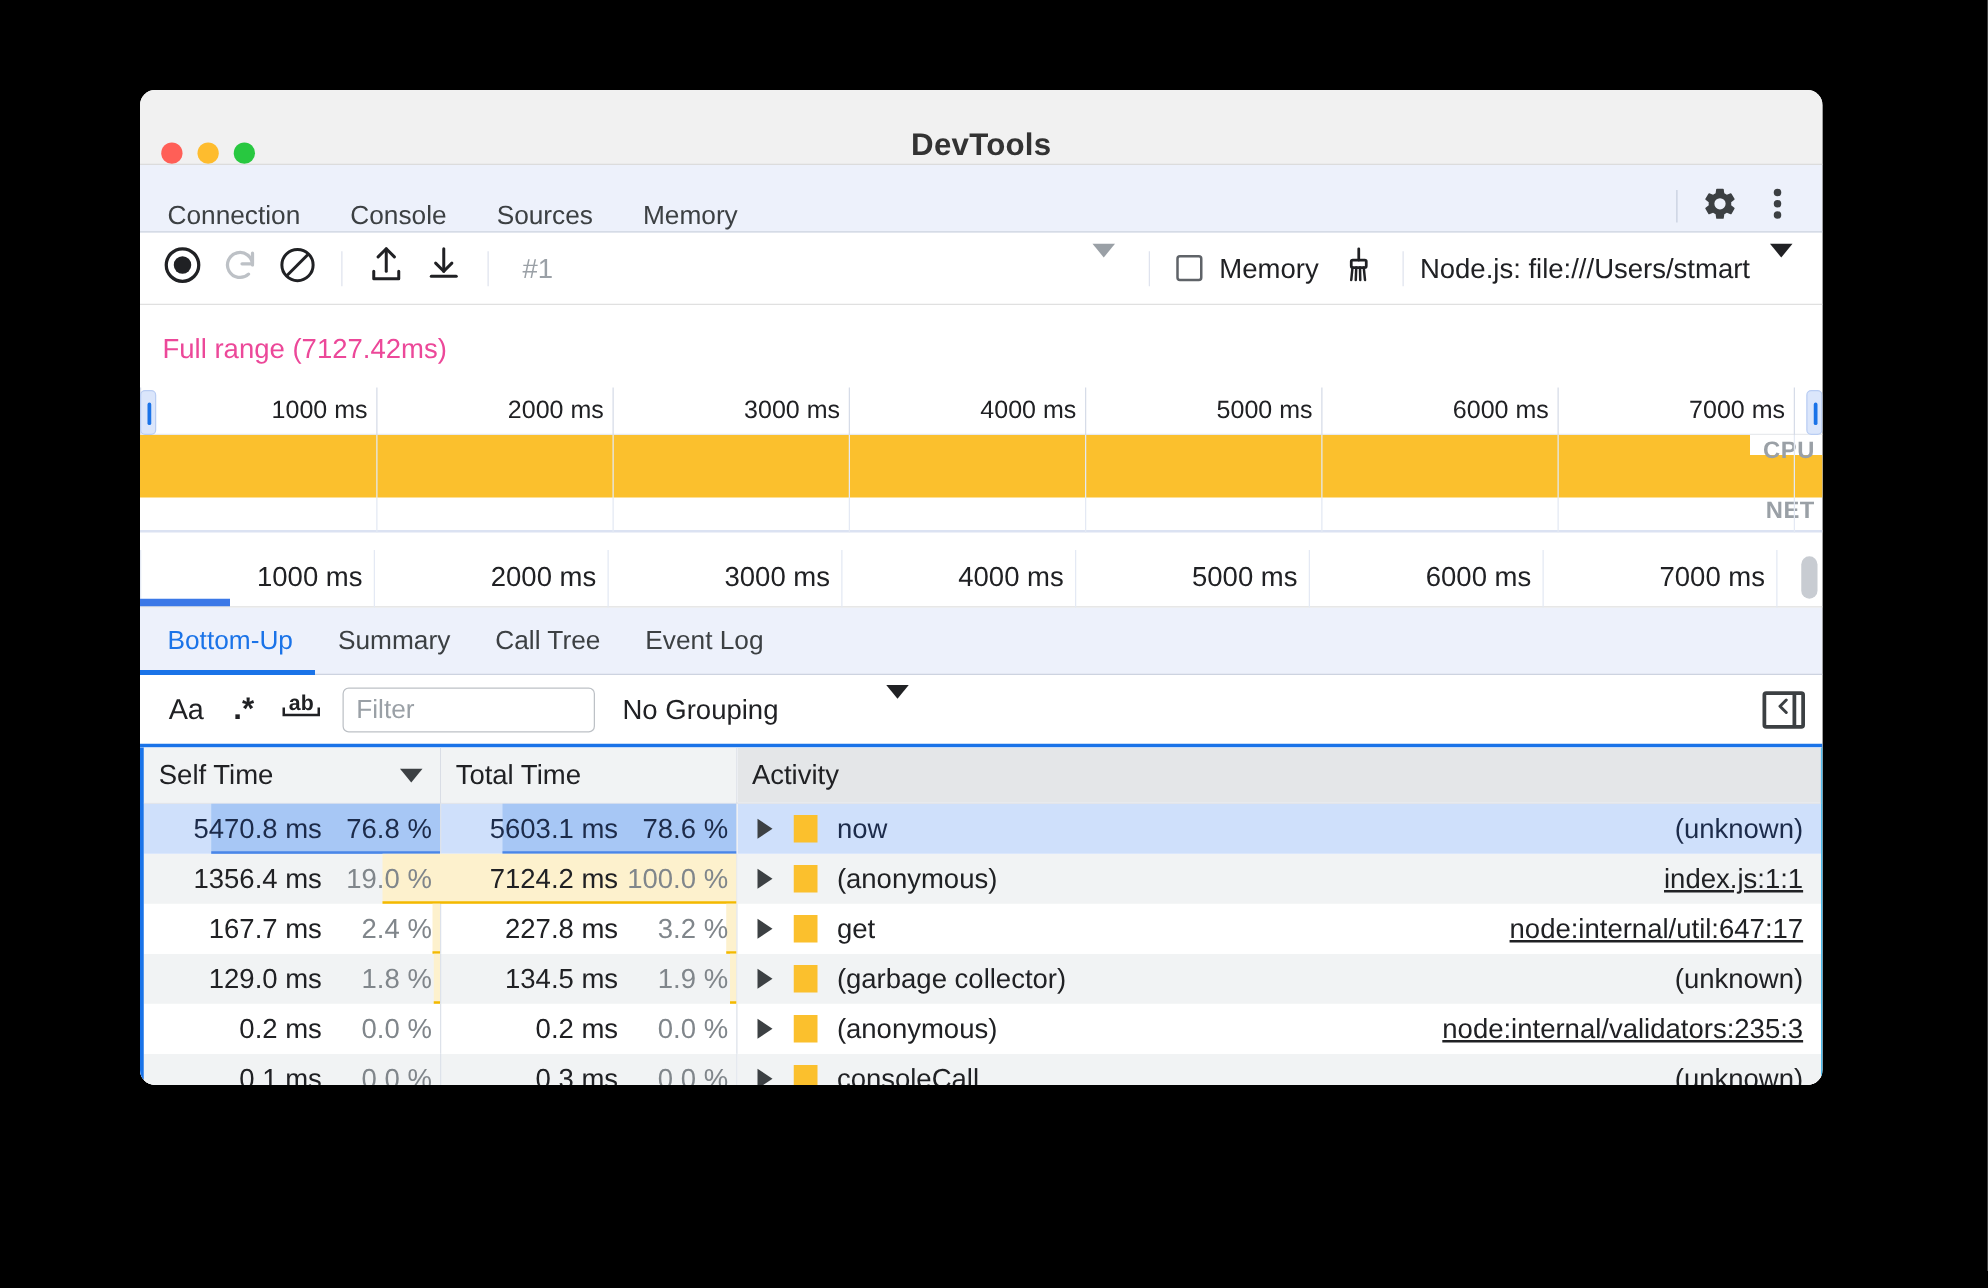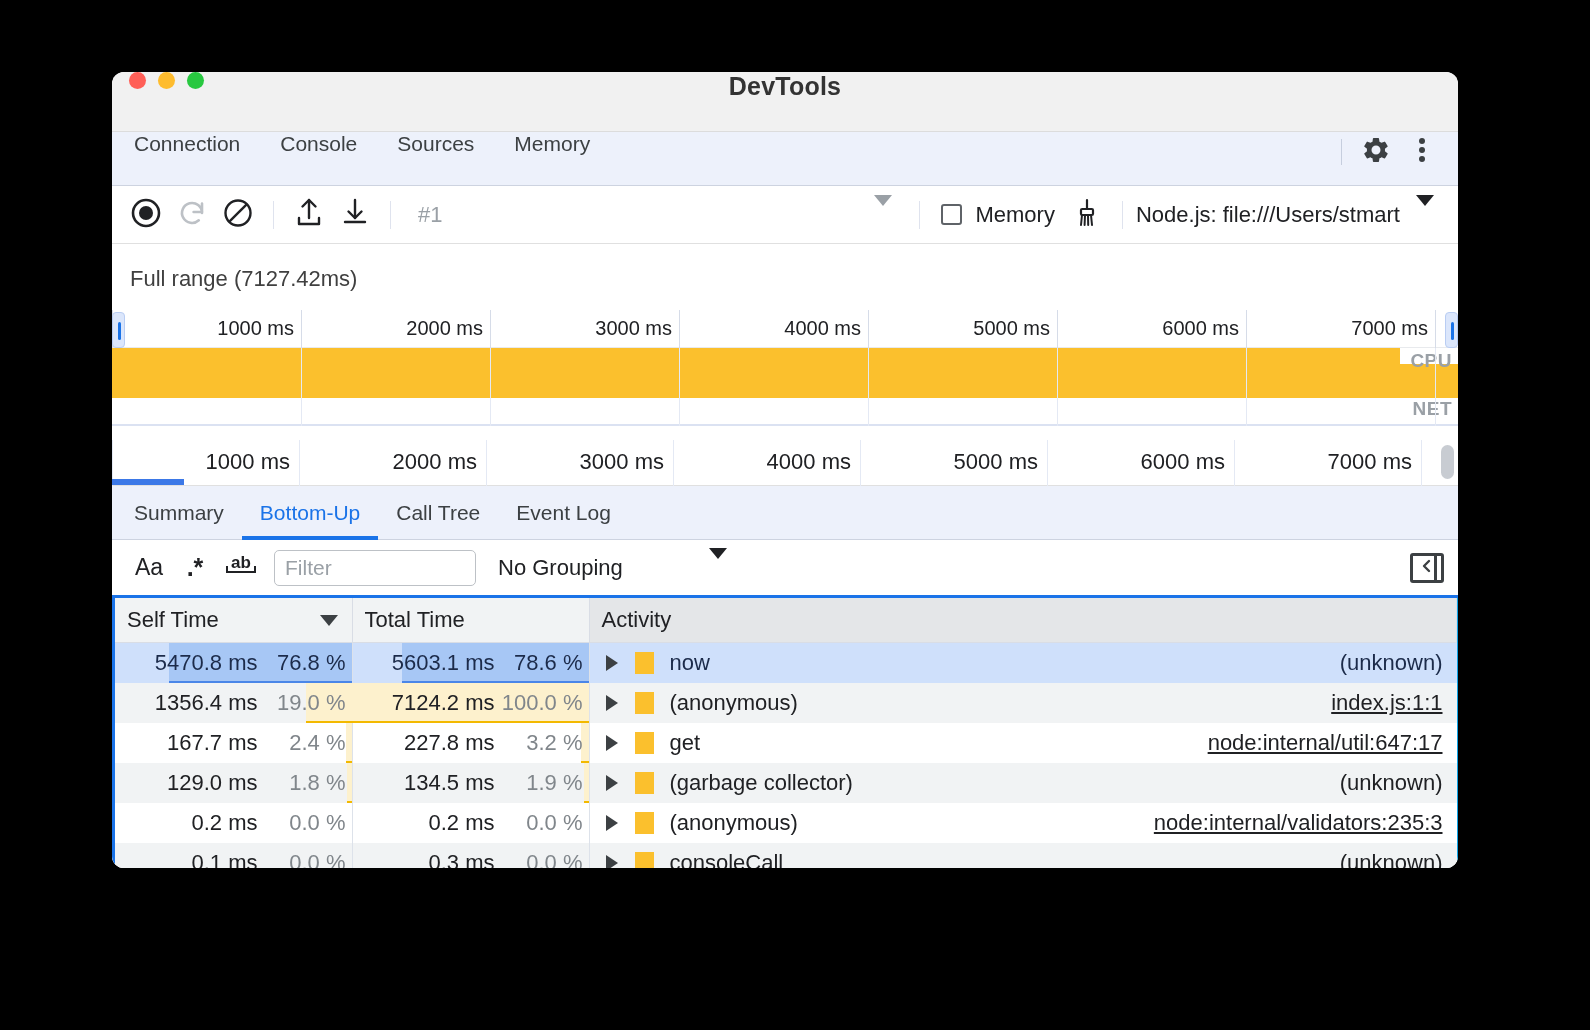--- a/index.html
+++ b/index.html
@@ -19,42 +19,42 @@
     display: flex;
     flex-direction: column;
   }
 
   
   .titlebar {
     height: 60px;
     background: #f1f1f1;
     border-bottom: 1px solid #dcdcdc;
     display: flex;
-    align-items: flex-start;
+    align-items: flex-end;
     position: relative;
     flex: none;
   }
   .traffic { display: flex; gap: 12px; margin-left: 17px; }
   .light { width: 17px; height: 17px; border-radius: 50%; }
   .light.red { background: #ff5f57; }
   .light.yellow { background: #febc2e; }
   .light.green { background: #28c840; }
   .win-title {
     position: absolute; left: 0; right: 0; text-align: center;
     font-size: 25px; font-weight: bold; color: #333;
     letter-spacing: 0.2px;
   }
 
   
   .tabstrip {
     height: 54px;
     background: #edf1fb;
     border-bottom: 1px solid #cdd3e0;
     display: flex;
-    align-items: flex-start;
+    align-items: flex-end;
     flex: none;
     position: relative;
   }
   .tab {
     display: flex; align-items: center; gap: 9px;
     padding: 0 20px;
     font-size: 21px;
     color: #3c4043;
     position: relative;
     cursor: default;
@@ -109,21 +109,21 @@
     border: 2px solid #5f6368; border-radius: 3px;
   }
   .tb-label { font-size: 22px; color: #202124; }
   .node-label {
     font-size: 22px; color: #202124; white-space: nowrap;
   }
 
   
   .overview { flex: none; background: #fff; position: relative; }
   .fullrange {
-    font-size: 22px; color: #404040;
+    font-size: 22px; color: #ec4899;
     padding: 22px 0 18px 18px;
   }
   .timeline-wrap { position: relative; height: 130px; }
   .ruler {
     position: absolute; left: 0; right: 0; top: 0; height: 38px;
     border-bottom: 1px solid #e8eaed;
   }
   .tick {
     position: absolute; top: 0; height: 38px;
     border-left: 1px solid #d6dce8;
@@ -507,25 +507,25 @@
       <div class="tick2" style="left:1122px;width:187px">
           <span>7000 ms</span>
         </div>
       <div class="tick2" style="left:1309px;width:37px"></div>
       <div class="sel-bar"></div>
       <div class="ov-scroll"></div>
     </div>
   </div>
 
   <div class="btabs">
+    <div class="btab active">
+      <span>Bottom-Up</span>
+    </div>
     <div class="btab">
       <span>Summary</span>
-    </div>
-    <div class="btab active">
-      <span>Bottom-Up</span>
     </div>
     <div class="btab">
       <span>Call Tree</span>
     </div>
     <div class="btab">
       <span>Event Log</span>
     </div>
   </div>
 
   <div class="filterbar">

